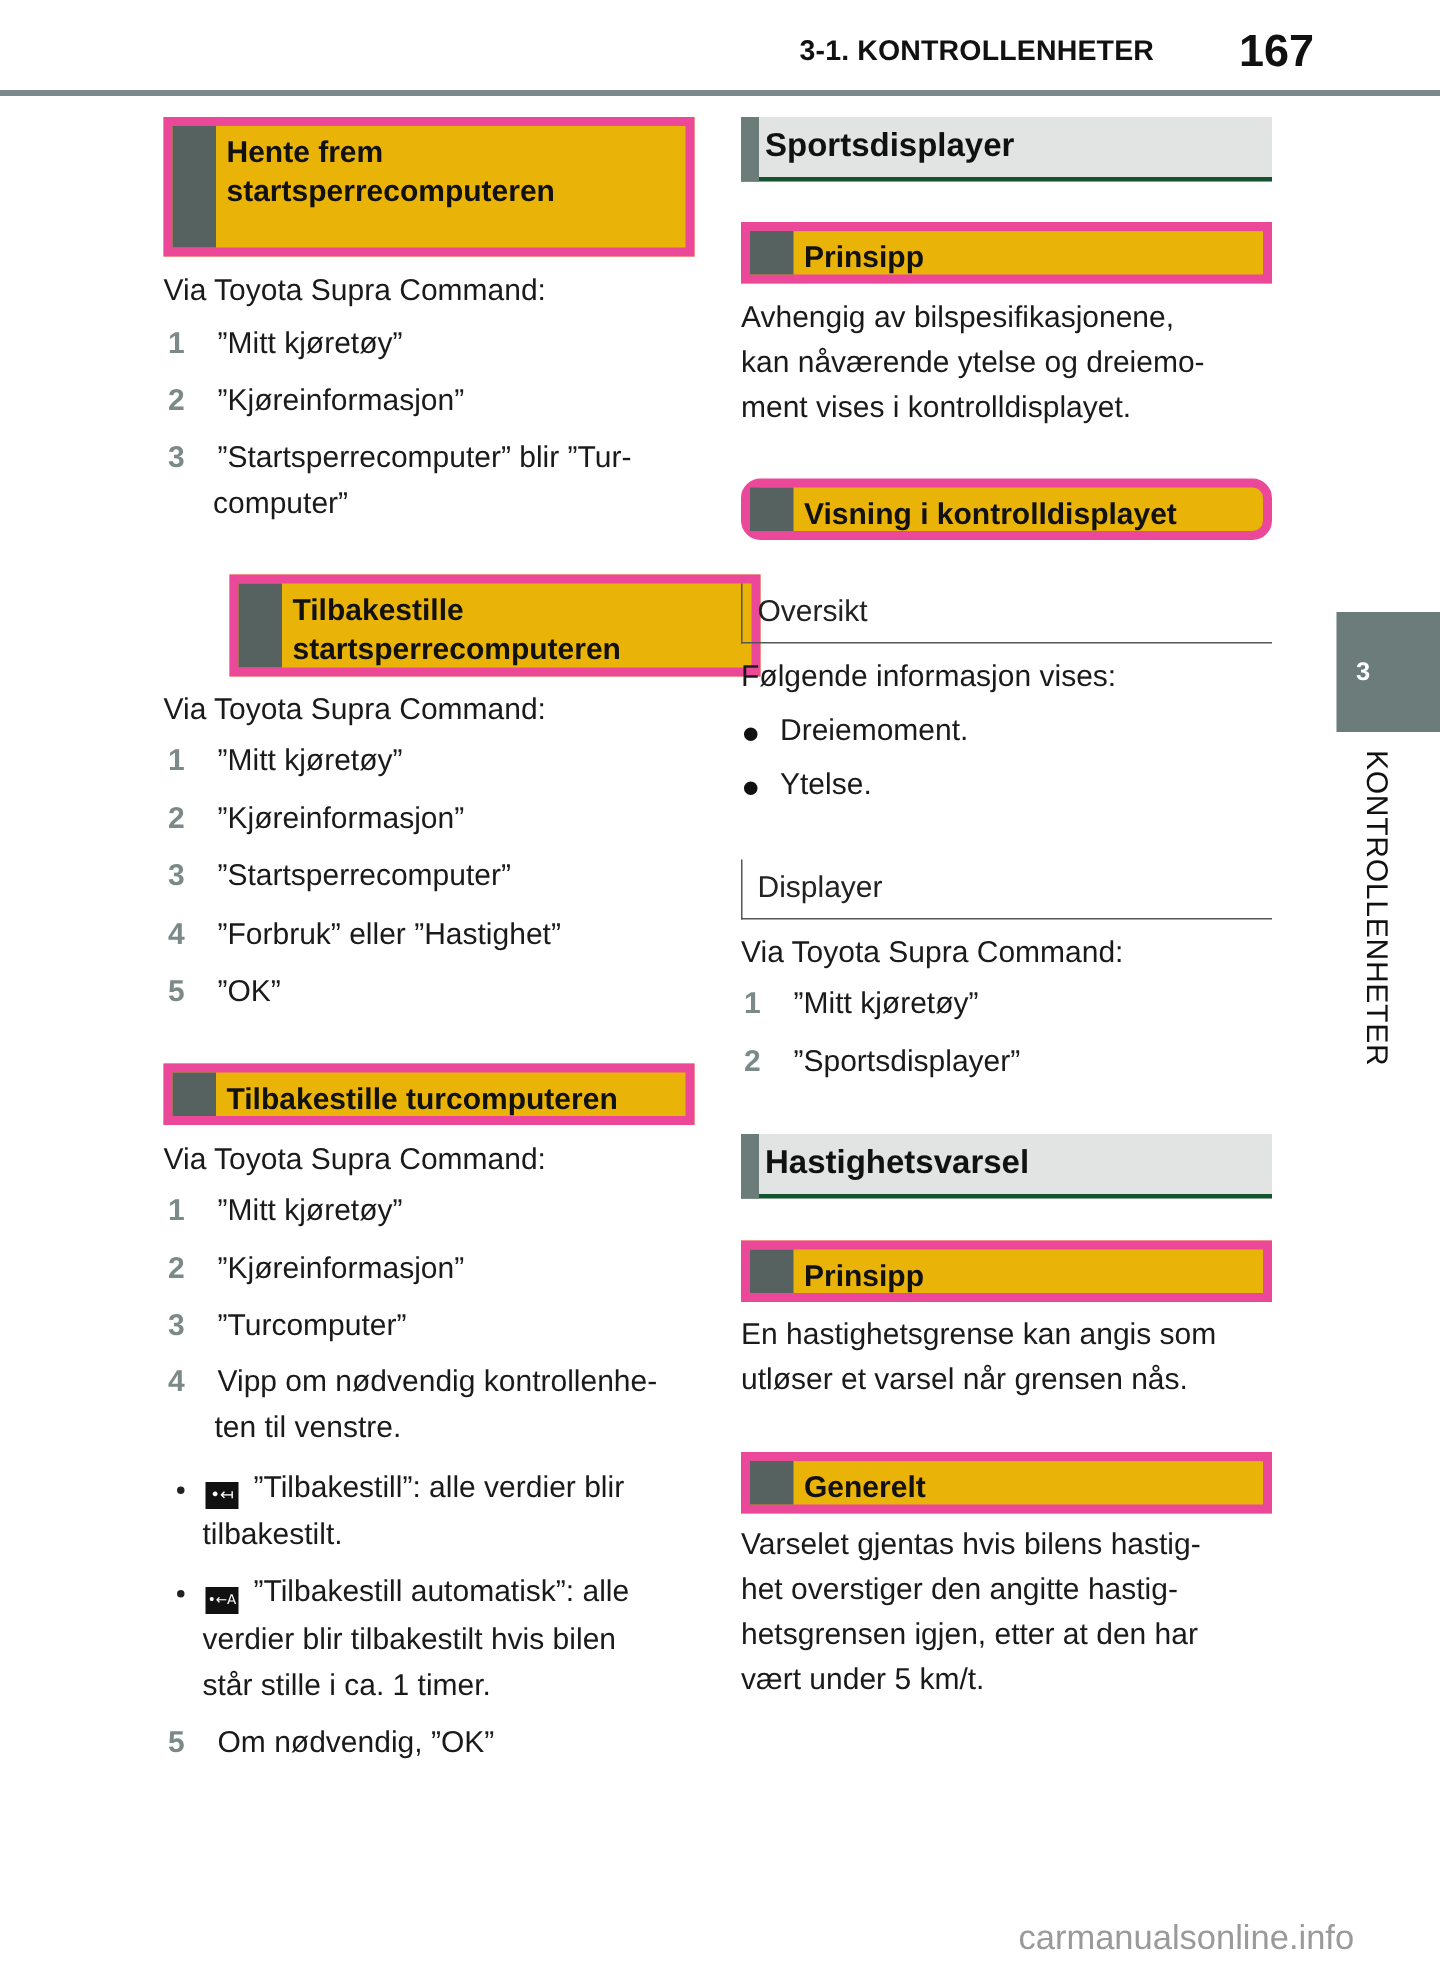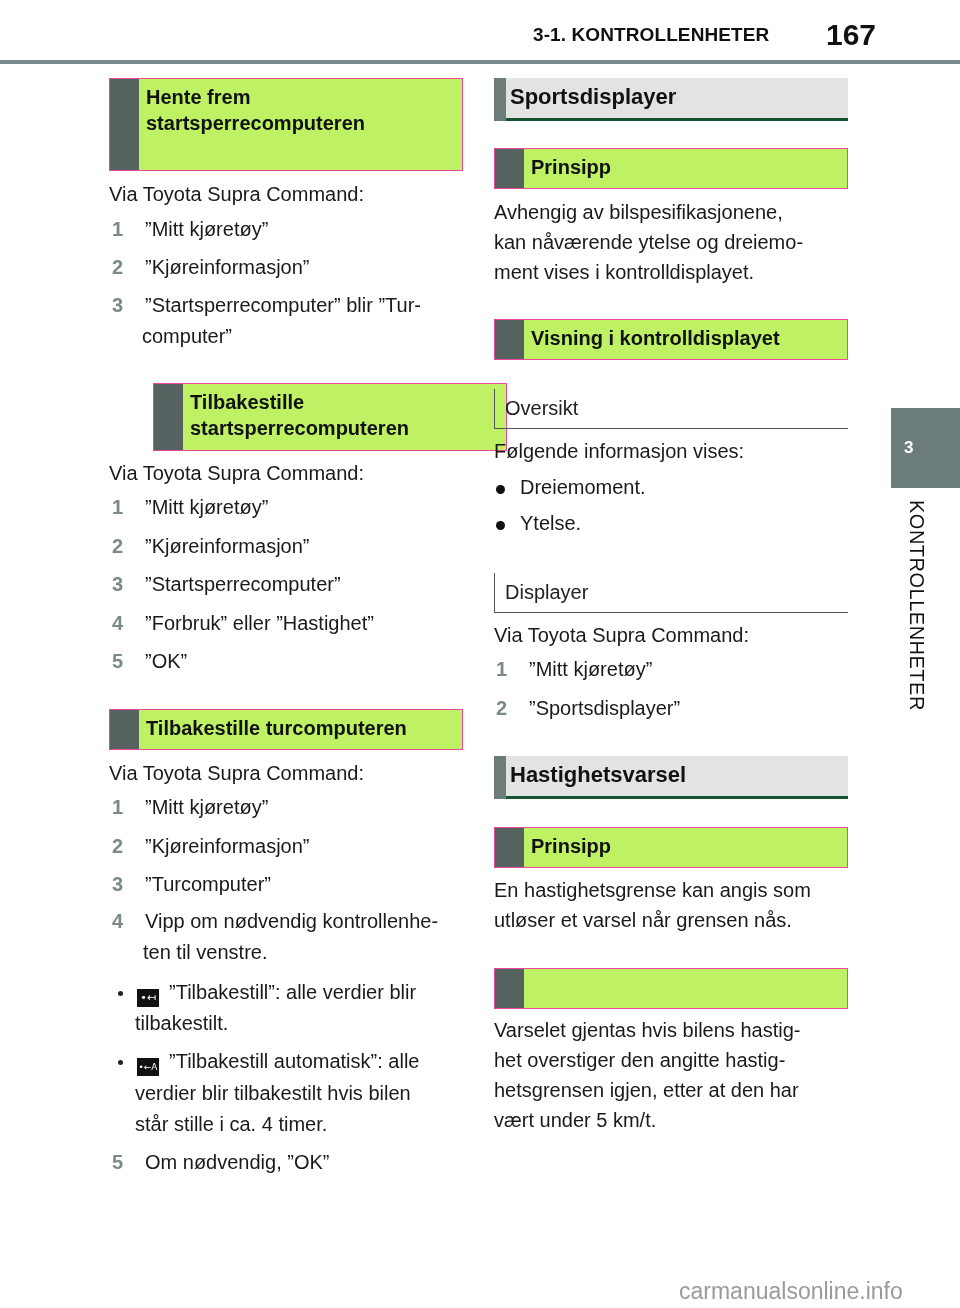--- a/index.html
+++ b/index.html
@@ -8,21 +8,21 @@
     font-family: "Liberation Sans", sans-serif; color: #1a1a1a; overflow: hidden;
   }
   .header-title { position: absolute; left: 533px; top: 24px; font-size: 19px; font-weight: bold; color: #111; letter-spacing: 0.1px; }
   .page-number { position: absolute; left: 826px; top: 18px; font-size: 30px; font-weight: bold; color: #111; }
   .header-rule { position: absolute; left: 0; top: 60px; width: 960px; height: 4px; background: #7a8a8a; }
   .side-tab { position: absolute; left: 891px; top: 408px; width: 69px; height: 80px; background: #6b7c7a; }
   .side-tab span { position: absolute; left: 13px; top: 30px; color: #fff; font-weight: bold; font-size: 17px; }
   .side-label { position: absolute; left: 905px; top: 500px; writing-mode: vertical-rl; font-size: 20px; color: #111; letter-spacing: 0.5px; }
 
   .subhead {
-    position: absolute; border: 1px solid #ec4899; background: #bef264; box-sizing: border-box; text-decoration: underline;
+    position: absolute; border: 6px solid #ec4899; background: #eab308; box-sizing: border-box; text-decoration: underline;
   }
   .subhead .bar { position: absolute; left: 0; top: 0; bottom: 0; width: 29px; background: #56625f; }
   .subhead .label { position: absolute; left: 36px; top: 6px; right: 6px; font-weight: bold; font-size: 20px; line-height: 26px; color: #111; }
 
   .mainhead { position: absolute; height: 43px; background: #e1e4e3; border-bottom: 3px solid #14532d; box-sizing: border-box; }
   .mainhead .bar { position: absolute; left: 0; top: 0; bottom: -3px; width: 12px; background: #6c7c79; }
   .mainhead .label { position: absolute; left: 16px; top: 6px; font-weight: bold; font-size: 22px; color: #111; }
 
   .minorhead { position: absolute; border-left: 1px solid #555; border-bottom: 1px solid #555; height: 40px; box-sizing: border-box; }
   .minorhead .label { position: absolute; left: 10px; top: 8px; font-size: 20px; color: #222; }
@@ -132,41 +132,41 @@
 </div>
 <div class="txt" style="left:135px;top:1008px;">tilbakestilt.</div>
 
 <div class="sbullet" style="left:112px;top:1046px;width:350px;">
   <span class="sdot"></span>
   <span style="position:absolute;left:25px;top:0;white-space:nowrap;">
     <span class="icon-box" style="font-size:9px;">•←A</span><span>”Tilbakestill automatisk”: alle</span>
   </span>
 </div>
 <div class="txt" style="left:135px;top:1078px;">verdier blir tilbakestilt hvis bilen</div>
-<div class="txt" style="left:135px;top:1109px;">står stille i ca. 4 timer.</div>
+<div class="txt" style="left:135px;top:1109px;">står stille i ca. 1 timer.</div>
 
 <div class="step" style="left:112px;top:1147px;width:350px;">
     <span class="num">5</span>
     <span class="st">Om nødvendig, ”OK”</span>
   </div>
 
 <div class="mainhead" style="left:494px;top:78px;width:354px;">
   <div class="bar"></div>
   <div class="label">Sportsdisplayer</div>
 </div>
 
 <div class="subhead" style="left:494px;top:148px;width:354px;height:41px;">
   <div class="bar"></div>
   <div class="label" style="top:5px;">Prinsipp</div>
 </div>
 <div class="txt" style="left:494px;top:197px;">Avhengig av bilspesifikasjonene,</div>
 <div class="txt" style="left:494px;top:227px;">kan nåværende ytelse og dreiemo-</div>
 <div class="txt" style="left:494px;top:257px;">ment vises i kontrolldisplayet.</div>
 
-<div class="subhead" style="left:494px;top:319px;width:354px;height:41px;">
+<div class="subhead" style="left:494px;top:319px;width:354px;height:41px;border-radius:13px;">
   <div class="bar"></div>
   <div class="label" style="top:5px;">Visning i kontrolldisplayet</div>
 </div>
 
 <div class="minorhead" style="left:494px;top:389px;width:354px;text-decoration:underline;">
   <div class="label">Oversikt</div>
 </div>
 <div class="txt" style="left:494px;top:436px;">Følgende informasjon vises:</div>
 <div class="bullet" style="left:494px;top:472px;width:350px;">
     <span class="dot"></span>
@@ -197,19 +197,20 @@
 
 <div class="subhead" style="left:494px;top:827px;width:354px;height:41px;">
   <div class="bar"></div>
   <div class="label" style="top:5px;">Prinsipp</div>
 </div>
 <div class="txt" style="left:494px;top:875px;">En hastighetsgrense kan angis som</div>
 <div class="txt" style="left:494px;top:905px;">utløser et varsel når grensen nås.</div>
 
 <div class="subhead" style="left:494px;top:968px;width:354px;height:41px;">
   <div class="bar"></div>
+  <div class="label" style="top:5px;">Generelt</div>
 </div>
 <div class="txt" style="left:494px;top:1015px;">Varselet gjentas hvis bilens hastig-</div>
 <div class="txt" style="left:494px;top:1045px;">het overstiger den angitte hastig-</div>
 <div class="txt" style="left:494px;top:1075px;text-align:center;">hetsgrensen igjen, etter at den har</div>
 <div class="txt" style="left:494px;top:1105px;">vært under 5 km/t.</div>
 
 <div class="watermark">carmanualsonline.info</div>
 
 </body></html>

